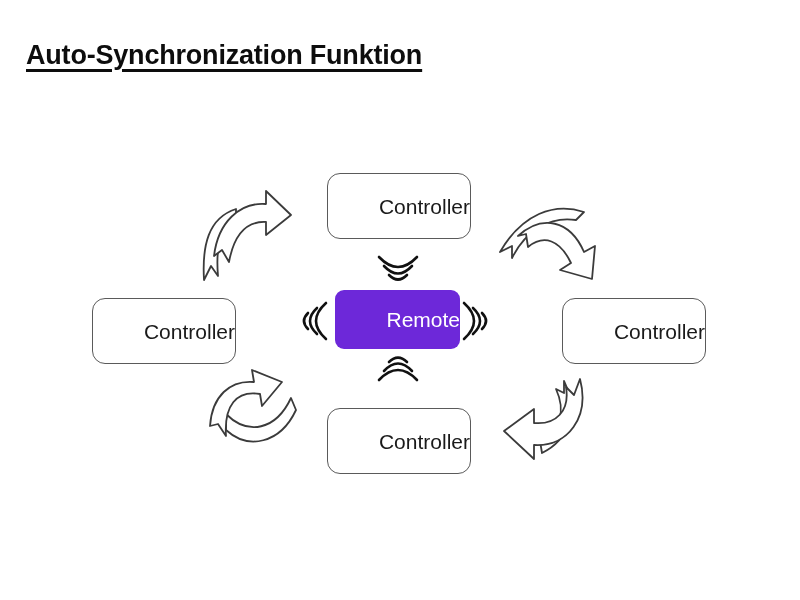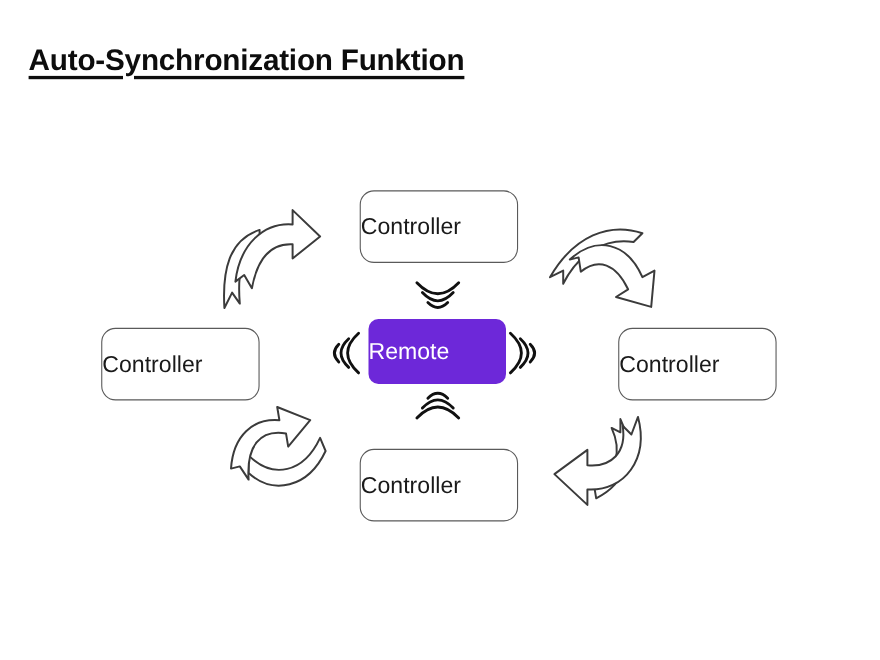--- a/index.html
+++ b/index.html
@@ -38,21 +38,21 @@
     left: 0;
     top: 0;
     width: 800px;
     height: 600px;
   }
   .node {
     position: absolute;
     box-sizing: border-box;
     display: flex;
     align-items: center;
-    justify-content: flex-start;
+    justify-content: flex-end;
   }
   .node-controller {
     width: 144px;
     height: 66px;
     background: #ffffff;
     border: 1.4px solid #5a5a5a;
     border-radius: 13px;
   }
   .node-controller .node-label {
     font-size: 21px;

